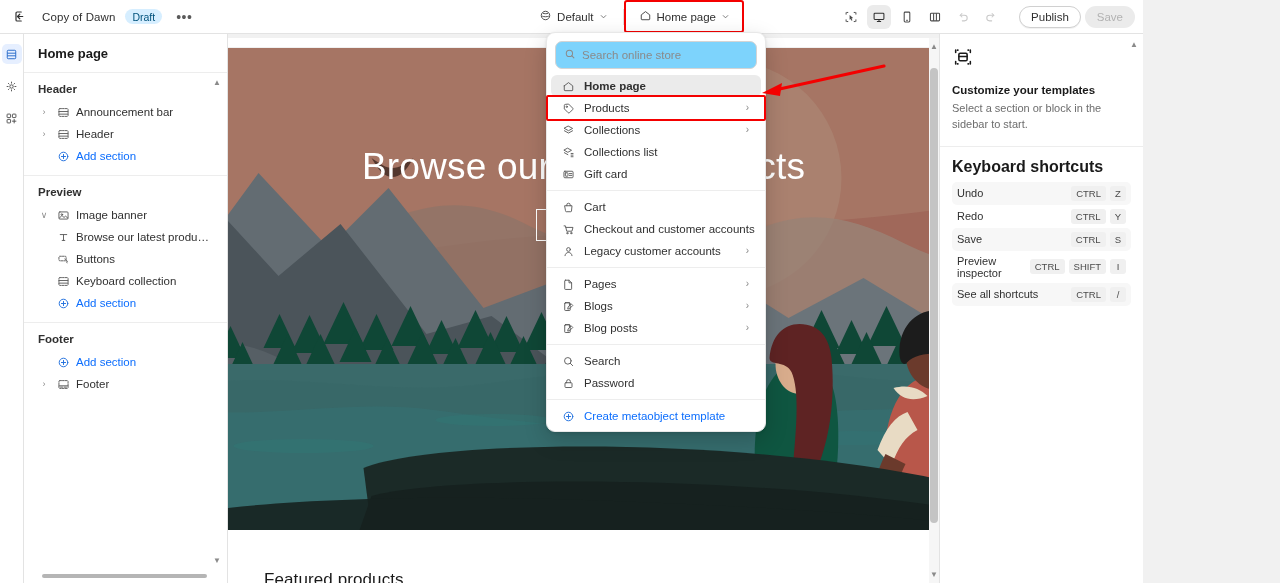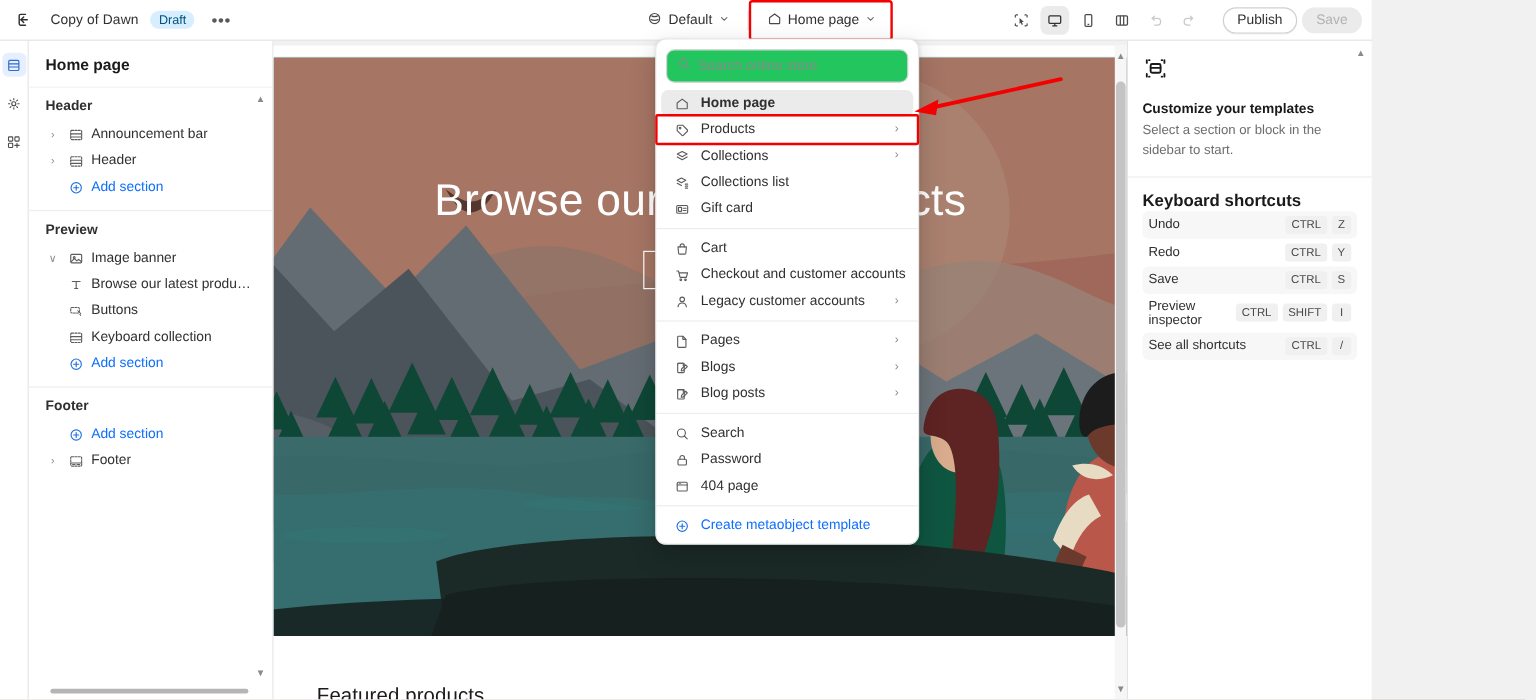--- a/index.html
+++ b/index.html
@@ -130,21 +130,21 @@
 
   
   .rpanel {
     width: 204px; background: #fff; border-left: 1px solid #e3e3e3; flex: 0 0 204px;
     position: relative; padding: 12px 12px 0;
   }
   .rp-icon { color: #1a1a1a; margin-bottom: 12px; }
   .rp-h { font-size: 11.5px; font-weight: 700; color: #1a1a1a; margin-bottom: 5px; }
   .rp-p { font-size: 11px; color: #6d6d6d; line-height: 1.45; }
   .rp-div { height: 1px; background: #ededed; margin: 13px -12px 11px; }
-  .rp-sh-title { font-size: 14px; font-weight: 700; color: #1a1a1a; margin-bottom: 1px; }
+  .rp-sh-title { font-size: 16px; font-weight: 700; color: #1a1a1a; margin-bottom: 6px; }
   .rp-row {
     display: flex; align-items: center; justify-content: space-between;
     padding: 4px 5px; border-radius: 5px; font-size: 11px; color: #303030; min-height: 21px;
   }
   .rp-row:nth-child(odd) { background: #f7f7f7; }
   .rp-keys { display: flex; gap: 4px; }
   .key {
     background: #f0f0f0; color: #4a4a4a; font-size: 9.5px; padding: 2px 5px;
     border-radius: 3px; min-width: 16px; text-align: center; font-weight: 500;
   }
@@ -152,21 +152,21 @@
 
   
   .menu {
     position: absolute; left: 546px; top: 32px; width: 220px;
     background: #fff; border-radius: 9px; z-index: 40;
     box-shadow: 0 1px 3px rgba(0,0,0,.1), 0 8px 22px rgba(0,0,0,.18);
     padding: 6px 0 4px; border: 1px solid #e8e8e8;
   }
   .menu-search {
     margin: 2px 8px 6px; display: flex; align-items: center; gap: 6px;
-    border: 1px solid #d4d4d4; border-radius: 7px; padding: 4px 8px; background: #22c55e;
+    border: 1px solid #d4d4d4; border-radius: 7px; padding: 4px 8px; background: #7dd3fc;
   }
   .menu-search input {
     border: none; outline: none; font-size: 11.5px; color: #303030;
     font-family: "Liberation Sans", sans-serif; width: 100%; background: transparent;
   }
   .menu-search input::placeholder { color: #8a8a8a; }
   .mi {
     display: flex; align-items: center; gap: 9px; padding: 4px 12px 4px 10px;
     font-size: 11.5px; color: #303030; cursor: pointer; margin: 0 4px;
     border-radius: 6px; min-height: 22px; position: relative;
@@ -676,30 +676,20 @@
         </div>
         <div class="mi">
           <span class="mic">
             <svg width="13" height="13" viewBox="0 0 20 20" fill="none" stroke="currentColor" stroke-width="1.45" stroke-linecap="round" stroke-linejoin="round">
               <rect x="4.6" y="8.8" width="10.8" height="7.4" rx="1.3"></rect>
               <path d="M7.1 8.8V6.9a2.9 2.9 0 0 1 5.8 0v1.9"></path>
             </svg>
           </span>
           <span class="mlbl">Password</span>
         </div>
-        <div class="mi">
-          <span class="mic">
-            <svg width="13" height="13" viewBox="0 0 20 20" fill="none" stroke="currentColor" stroke-width="1.45" stroke-linecap="round" stroke-linejoin="round">
-              <rect x="3.6" y="4.4" width="12.8" height="11.2" rx="1.4"></rect>
-              <path d="M3.6 8h12.8"></path>
-              <path d="M6.2 6.2h.01M8.2 6.2h.01"></path>
-            </svg>
-          </span>
-          <span class="mlbl">404 page</span>
-        </div>
         <div class="menu-div"></div>
         <div class="mi create">
           <span class="mic">
             <svg width="13" height="13" viewBox="0 0 20 20" fill="none" stroke="currentColor" stroke-width="1.45" stroke-linecap="round" stroke-linejoin="round">
               <circle cx="10" cy="10" r="6.6"></circle>
               <path d="M10 6.8v6.4M6.8 10h6.4"></path>
             </svg>
           </span>
           <span class="mlbl">Create metaobject template</span>
         </div>

